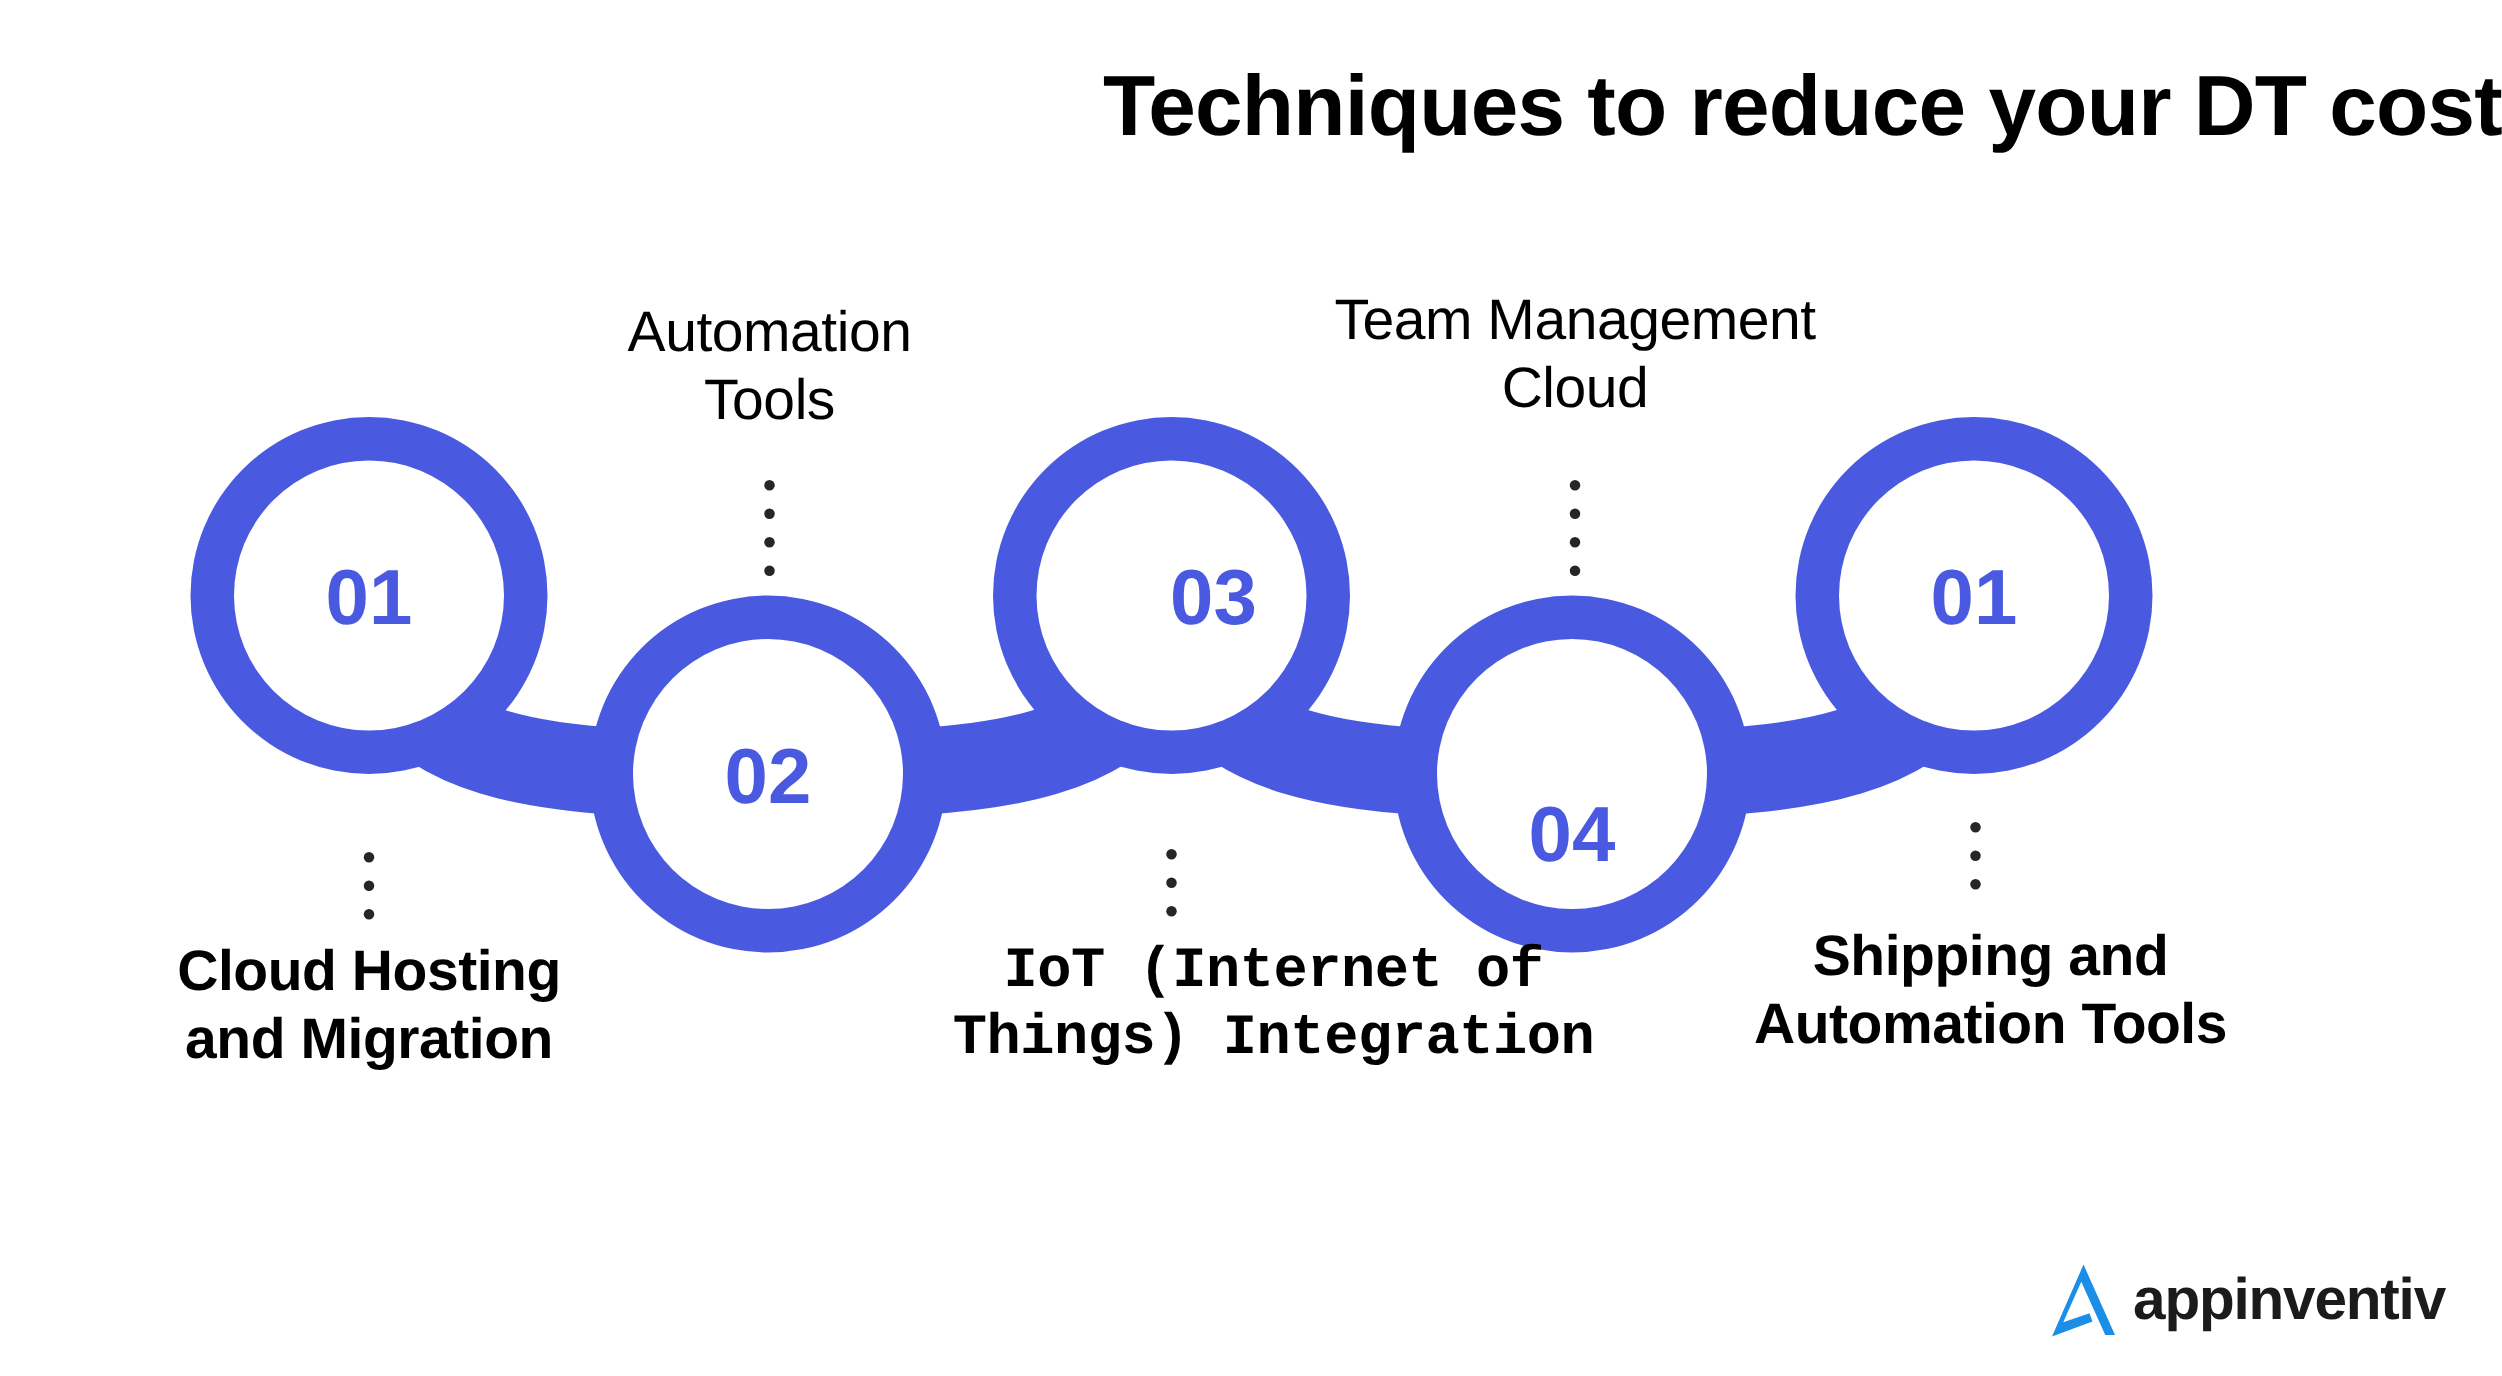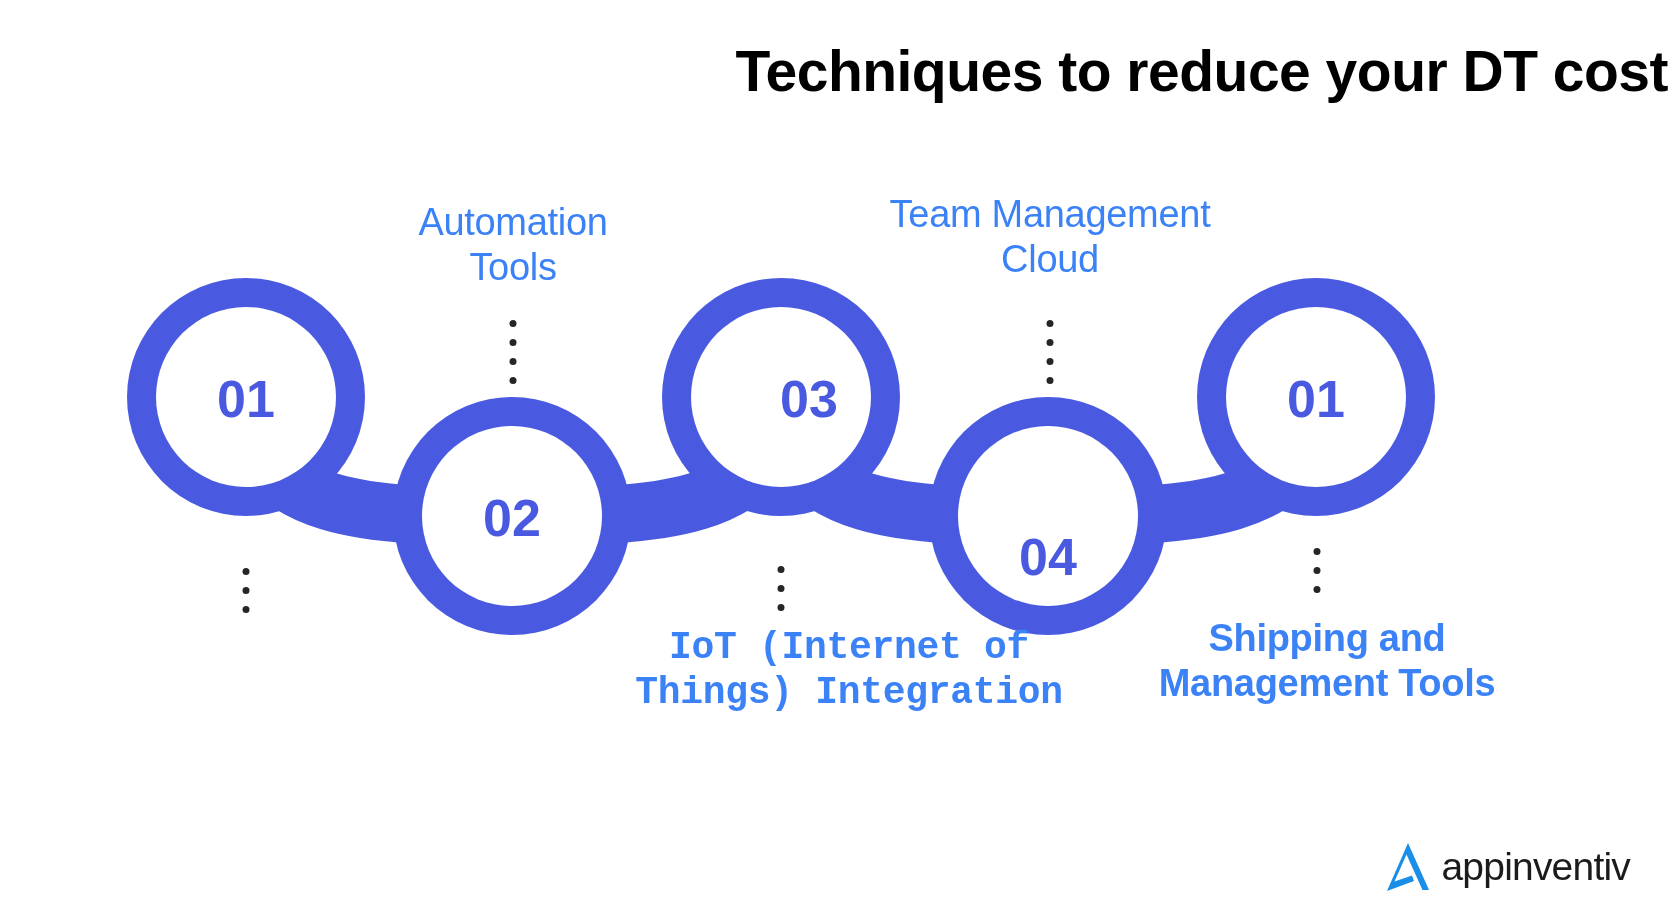--- a/index.html
+++ b/index.html
@@ -51,21 +51,21 @@
     letter-spacing: 0px;
     text-align: center;
     transform: translate(-50%, -50%);
     white-space: nowrap;
   }
 
   
   .step-label {
     position: absolute;
     text-align: center;
-    color: #3b82f6;
+    color: #000000;
     line-height: 1.18;
     transform: translateX(-50%);
     white-space: pre-line;
   }
   .label-top {
     font-size: 38px;
     font-weight: normal;
     letter-spacing: -0.3px;
   }
   .label-bottom {
@@ -96,21 +96,21 @@
     position: absolute;
     right: 38px;
     bottom: 22px;
     display: flex;
     align-items: center;
     gap: 4px;
   }
   .logo-mark { display: block; }
   .logo-text {
     font-size: 39px;
-    font-weight: normal;
+    font-weight: bold;
     color: #1b1b1b;
     letter-spacing: -0.8px;
     line-height: 1;
     font-family: "Liberation Sans", sans-serif;
   }
 </style>
 </head>
 <body>
 
 <div id="canvas">
@@ -150,20 +150,22 @@
   <div class="step-number" style="left:512px;  top:518px;">02</div>
   <div class="step-number" style="left:781px;  top:399px;margin-left:28px;">03</div>
   <div class="step-number" style="left:1048px; top:518px;margin-top:39px;">04</div>
   <div class="step-number" style="left:1316px; top:399px;">01</div>
 
   <div class="leader" style="left:246px; top:568px;">
     <span class="dot"></span>
     <span class="dot"></span>
     <span class="dot"></span>
   </div>
+  <div class="step-label label-bottom" style="left:246px; top:626px;">Cloud Hosting
+and Migration</div>
 
   <div class="step-label label-top" style="left:513px; top:200px;">Automation
 Tools</div>
   <div class="leader" style="left:513px; top:320px;">
     <span class="dot"></span>
     <span class="dot"></span>
     <span class="dot"></span>
     <span class="dot"></span>
   </div>
 
@@ -183,21 +185,21 @@
     <span class="dot"></span>
     <span class="dot"></span>
   </div>
 
   <div class="leader" style="left:1317px; top:548px;">
     <span class="dot"></span>
     <span class="dot"></span>
     <span class="dot"></span>
   </div>
   <div class="step-label label-bottom" style="left:1327px; top:616px;">Shipping and
-Management Tools</div>
+Automation Tools</div>
 
   <div class="logo">
     <svg class="logo-mark" width="58" height="58" viewBox="0 0 58 58">
       <path d="M29 6 L50 53 L43.5 53 L27.5 17.5 L15.5 44.5 L33 38.5 L35 44 L8 54 Z" fill="#1B8FE8"></path>
     </svg>
     <span class="logo-text">appinventiv</span>
   </div>
 
 </div>
 

